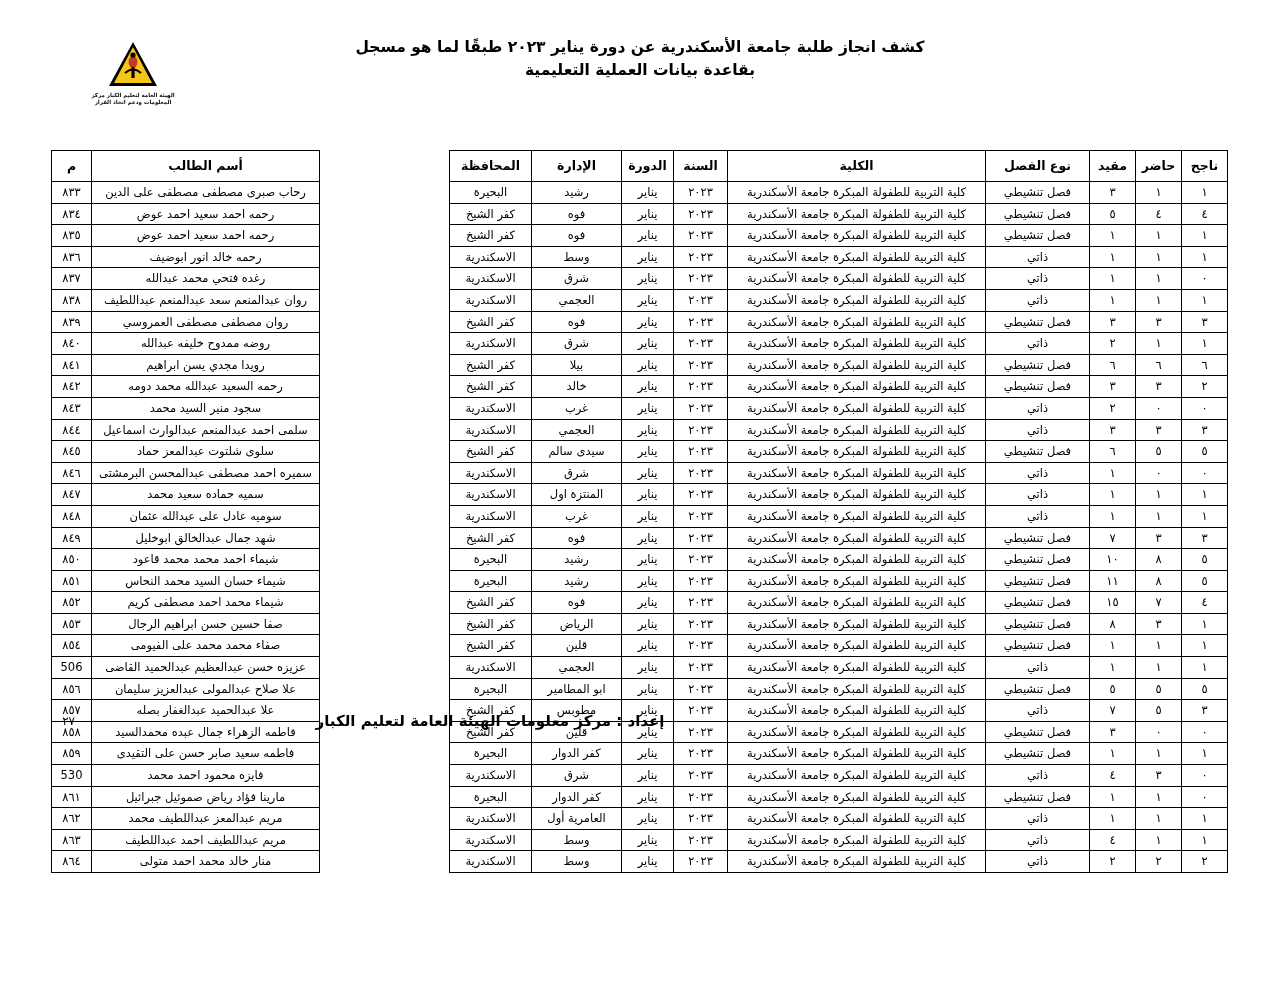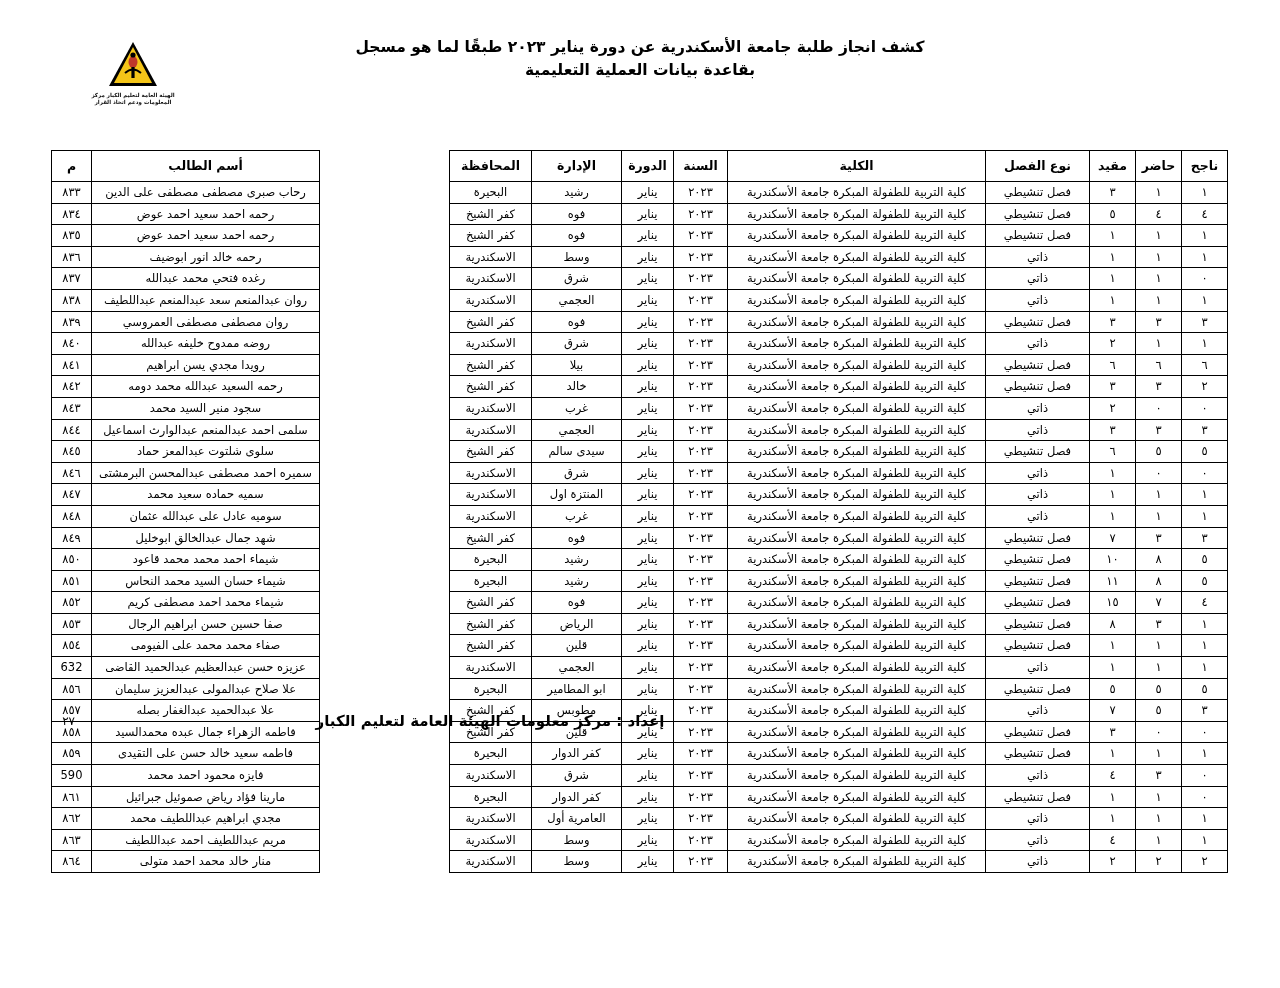--- a/index.html
+++ b/index.html
@@ -503,21 +503,21 @@
             <td class="num">١</td>
             <td class="num">١</td>
             <td>ذاتي</td>
             <td>كلية التربية للطفولة المبكرة جامعة الأسكندرية</td>
             <td>٢٠٢٣</td>
             <td>يناير</td>
             <td>العجمي</td>
             <td>الاسكندرية</td>
             <td class="gap"></td>
             <td class="name">عزيزه حسن عبدالعظيم عبدالحميد القاضى</td>
-            <td class="num">632</td>
+            <td class="num">506</td>
           </tr>
           <tr>
             <td class="num">٥</td>
             <td class="num">٥</td>
             <td class="num">٥</td>
             <td>فصل تنشيطي</td>
             <td>كلية التربية للطفولة المبكرة جامعة الأسكندرية</td>
             <td>٢٠٢٣</td>
             <td>يناير</td>
             <td>ابو المطامير</td>
@@ -558,36 +558,36 @@
             <td class="num">١</td>
             <td class="num">١</td>
             <td class="num">١</td>
             <td>فصل تنشيطي</td>
             <td>كلية التربية للطفولة المبكرة جامعة الأسكندرية</td>
             <td>٢٠٢٣</td>
             <td>يناير</td>
             <td>كفر الدوار</td>
             <td>البحيرة</td>
             <td class="gap"></td>
-            <td class="name">فاطمه سعيد خالد حسن على التقيدى</td>
+            <td class="name">فاطمه سعيد صابر حسن على التقيدى</td>
             <td class="num">٨٥٩</td>
           </tr>
           <tr>
             <td class="num">٠</td>
             <td class="num">٣</td>
             <td class="num">٤</td>
             <td>ذاتي</td>
             <td>كلية التربية للطفولة المبكرة جامعة الأسكندرية</td>
             <td>٢٠٢٣</td>
             <td>يناير</td>
             <td>شرق</td>
             <td>الاسكندرية</td>
             <td class="gap"></td>
             <td class="name">فايزه محمود احمد محمد</td>
-            <td class="num">590</td>
+            <td class="num">530</td>
           </tr>
           <tr>
             <td class="num">٠</td>
             <td class="num">١</td>
             <td class="num">١</td>
             <td>فصل تنشيطي</td>
             <td>كلية التربية للطفولة المبكرة جامعة الأسكندرية</td>
             <td>٢٠٢٣</td>
             <td>يناير</td>
             <td>كفر الدوار</td>
@@ -600,21 +600,21 @@
             <td class="num">١</td>
             <td class="num">١</td>
             <td class="num">١</td>
             <td>ذاتي</td>
             <td>كلية التربية للطفولة المبكرة جامعة الأسكندرية</td>
             <td>٢٠٢٣</td>
             <td>يناير</td>
             <td>العامرية أول</td>
             <td>الاسكندرية</td>
             <td class="gap"></td>
-            <td class="name">مجدي ابراهيم عبداللطيف محمد</td>
+            <td class="name">مريم عبدالمعز عبداللطيف محمد</td>
             <td class="num">٨٦٢</td>
           </tr>
           <tr>
             <td class="num">١</td>
             <td class="num">١</td>
             <td class="num">٤</td>
             <td>ذاتي</td>
             <td>كلية التربية للطفولة المبكرة جامعة الأسكندرية</td>
             <td>٢٠٢٣</td>
             <td>يناير</td>

